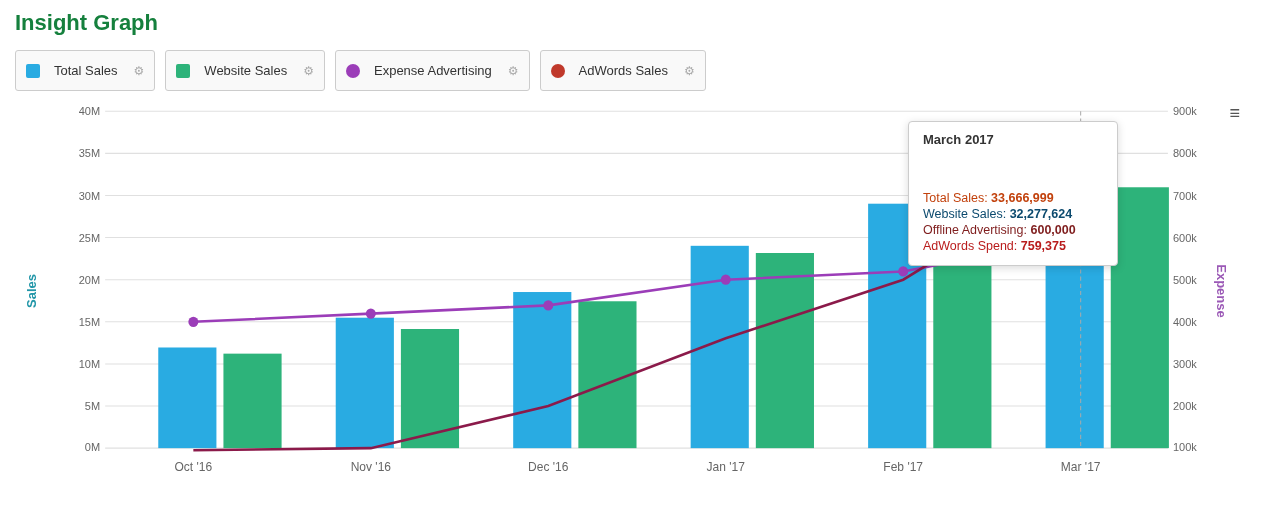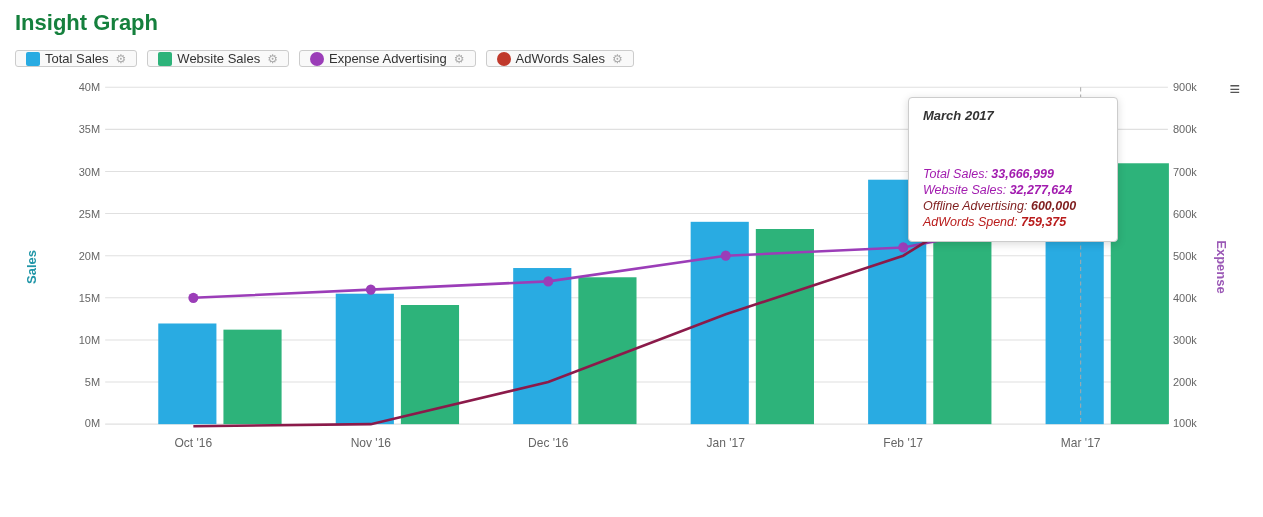--- a/index.html
+++ b/index.html
@@ -25,24 +25,24 @@
     .legend-bar {
       display: flex;
       align-items: center;
       gap: 10px;
       margin-bottom: 10px;
       flex-wrap: wrap;
     }
     .legend-item {
       display: flex;
       align-items: center;
-      gap: 5px;
+      gap: 14px;
       border: 1px solid #ccc;
       border-radius: 3px;
-      padding: 0 10px;
+      padding: 12px 10px;
       cursor: pointer;
       background: #f9f9f9;
       font-size: 13px;
       color: #333;
     }
     .legend-color {
       width: 14px;
       height: 14px;
       border-radius: 2px;
       flex-shrink: 0;
@@ -92,35 +92,34 @@
       right: 130px;
       background: #fff;
       border: 1px solid #ccc;
       border-radius: 4px;
       padding: 10px 14px;
       font-size: 12.5px;
       color: #333;
       z-index: 20;
       box-shadow: 0 2px 8px rgba(0,0,0,0.15);
       min-width: 210px;
-      font-style: italic;
     }
     .tooltip-box .tooltip-title {
       font-weight: bold;
       margin-bottom: 5px;
       font-size: 13px;
     }
     .tooltip-box .tooltip-row {
       margin-bottom: 2px;
     }
     .tooltip-box .tooltip-row span.val {
       font-weight: bold;
     }
-    .tooltip-row.total-sales { color: #a21caf; margin-top: 44px; }
-    .tooltip-row.website-sales { color: #a21caf; }
+    .tooltip-row.total-sales { color: #c2410c; margin-top: 44px; }
+    .tooltip-row.website-sales { color: #0c4a6e; }
     .tooltip-row.offline-adv { color: #7f1d1d; }
     .tooltip-row.adwords { color: #b91c1c; }
   </style>
 </head>
 <body>
 
 <div class="container">
   <div class="title">Insight Graph</div>
 
   <div class="legend-bar">

